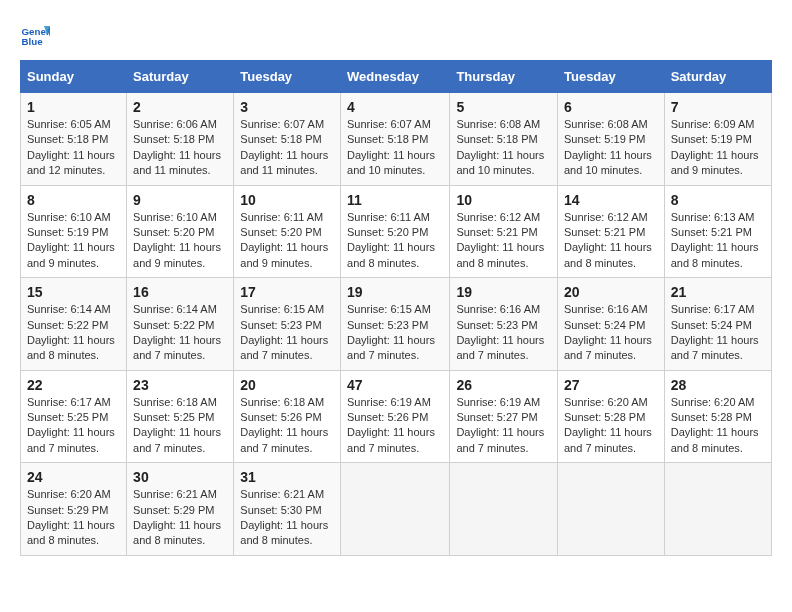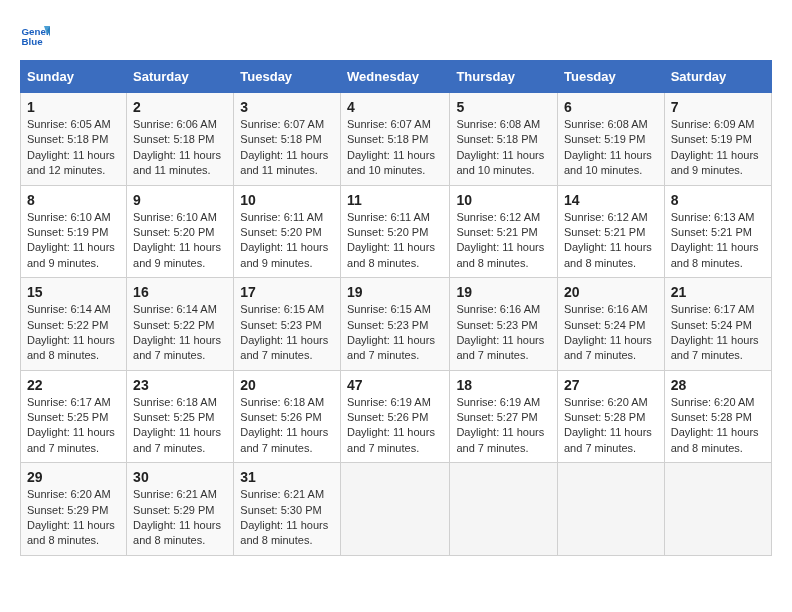--- a/index.html
+++ b/index.html
@@ -213,35 +213,35 @@
         </td>
         <td>
           <span class="day-number">20</span>
           <div class="day-info">Sunrise: 6:18 AM<br>Sunset: 5:26 PM<br>Daylight: 11 hours and 7 minutes.</div>
         </td>
         <td>
           <span class="day-number">47</span>
           <div class="day-info">Sunrise: 6:19 AM<br>Sunset: 5:26 PM<br>Daylight: 11 hours and 7 minutes.</div>
         </td>
         <td>
-          <span class="day-number">18</span>
+          <span class="day-number">26</span>
           <div class="day-info">Sunrise: 6:19 AM<br>Sunset: 5:27 PM<br>Daylight: 11 hours and 7 minutes.</div>
         </td>
         <td>
           <span class="day-number">27</span>
           <div class="day-info">Sunrise: 6:20 AM<br>Sunset: 5:28 PM<br>Daylight: 11 hours and 7 minutes.</div>
         </td>
         <td>
           <span class="day-number">28</span>
           <div class="day-info">Sunrise: 6:20 AM<br>Sunset: 5:28 PM<br>Daylight: 11 hours and 8 minutes.</div>
         </td>
       </tr>
       <tr>
         <td>
-          <span class="day-number">29</span>
+          <span class="day-number">24</span>
           <div class="day-info">Sunrise: 6:20 AM<br>Sunset: 5:29 PM<br>Daylight: 11 hours and 8 minutes.</div>
         </td>
         <td>
           <span class="day-number">30</span>
           <div class="day-info">Sunrise: 6:21 AM<br>Sunset: 5:29 PM<br>Daylight: 11 hours and 8 minutes.</div>
         </td>
         <td>
           <span class="day-number">31</span>
           <div class="day-info">Sunrise: 6:21 AM<br>Sunset: 5:30 PM<br>Daylight: 11 hours and 8 minutes.</div>
         </td>

